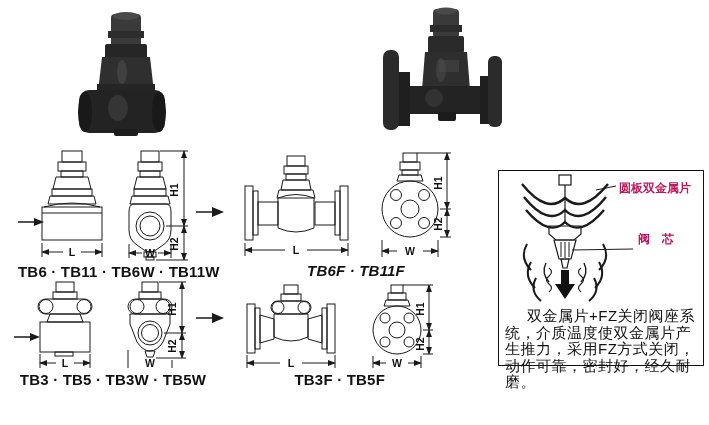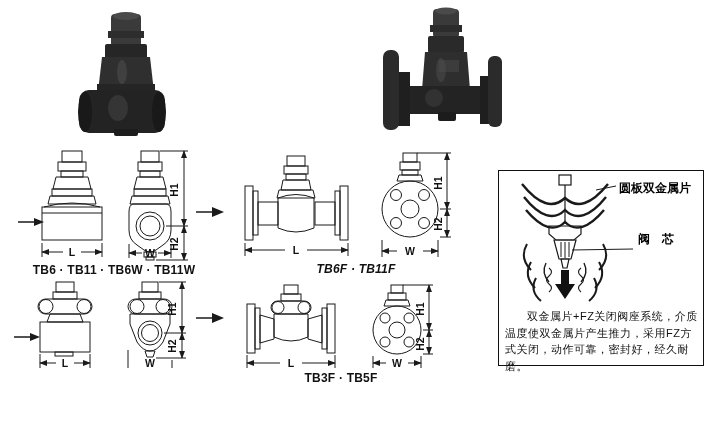--- a/index.html
+++ b/index.html
@@ -9,34 +9,34 @@
     overflow:hidden;
   }
   #stage > svg { position:absolute; left:0; top:0; }
   .ln { stroke:#1a1a1a; fill:none; stroke-width:1; }
   .dim {
     font-family:"Liberation Sans", sans-serif;
     font-size:10.5px; font-weight:bold; fill:#111; stroke:none;
   }
   .model-label {
     position:absolute; text-align:center;
-    font-size:12px; font-weight:bold; color:#111; letter-spacing:0.2px;
+    font-size:15px; font-weight:bold; color:#111; letter-spacing:0.2px;
     white-space:nowrap;
   }
   .detail-box {
     position:absolute; left:498px; top:170px; width:206px; height:196px;
     border:1.5px solid #111; background:transparent;
   }
   .cn-label {
-    position:absolute; font-size:12px; font-weight:bold; color:#000000;
+    position:absolute; font-size:12px; font-weight:bold; color:#be185d;
     white-space:nowrap;
   }
   .cn-desc {
     position:absolute; left:6px; right:3px; top:137px;
-    font-size:11px; line-height:16.5px; color:#111;
+    font-size:15px; line-height:16.5px; color:#111;
     text-indent:22px; letter-spacing:0.5px;
   }
 </style>
 </head>
 <body>
 
 <div id="stage">
 
 <svg width="709" height="425" viewBox="0 0 709 425">
   <defs>
@@ -310,21 +310,22 @@
     <path d="M549,268 q5,4 0,8 q-5,4 0,8 q5,4 0,8" stroke-width="1.1"></path>
     <path d="M581,268 q-5,4 0,8 q5,4 0,8 q-5,4 0,8" stroke-width="1.1"></path>
     <polygon points="561,270 569,270 569,284 575,284 565,299 555,284 561,284" fill="#111" stroke="none"></polygon>
     <line x1="596" y1="190" x2="616" y2="186" stroke-width="1"></line>
     <line x1="572" y1="250" x2="633" y2="249" stroke-width="1"></line>
   </g>
 </svg>
 
   <div class="model-label" style="left:18px; top:263px; width:192px;">TB6 · TB11 · TB6W · TB11W</div>
   <div class="model-label" style="left:281px; top:262px; width:150px;font-style:italic;">TB6F · TB11F</div>
-  <div class="model-label" style="left:281px; top:371px; width:120px;">TB3F · TB5F</div>
+  <div class="model-label" style="left:18px; top:371px; width:190px;">TB3 · TB5 · TB3W · TB5W</div>
+  <div class="model-label" style="left:265px; top:371px; width:120px;text-align:right;">TB3F · TB5F</div>
 
   <div class="detail-box">
     <div class="cn-label" style="left:120px; top:9px;">圆板双金属片</div>
     <div class="cn-label" style="left:139px; top:60px;">阀　芯</div>
     <p class="cn-desc">双金属片+FZ关闭阀座系统，介质温度使双金属片产生推力，采用FZ方式关闭，动作可靠，密封好，经久耐磨。</p>
   </div>
 
 </div>
 
 </body></html>

